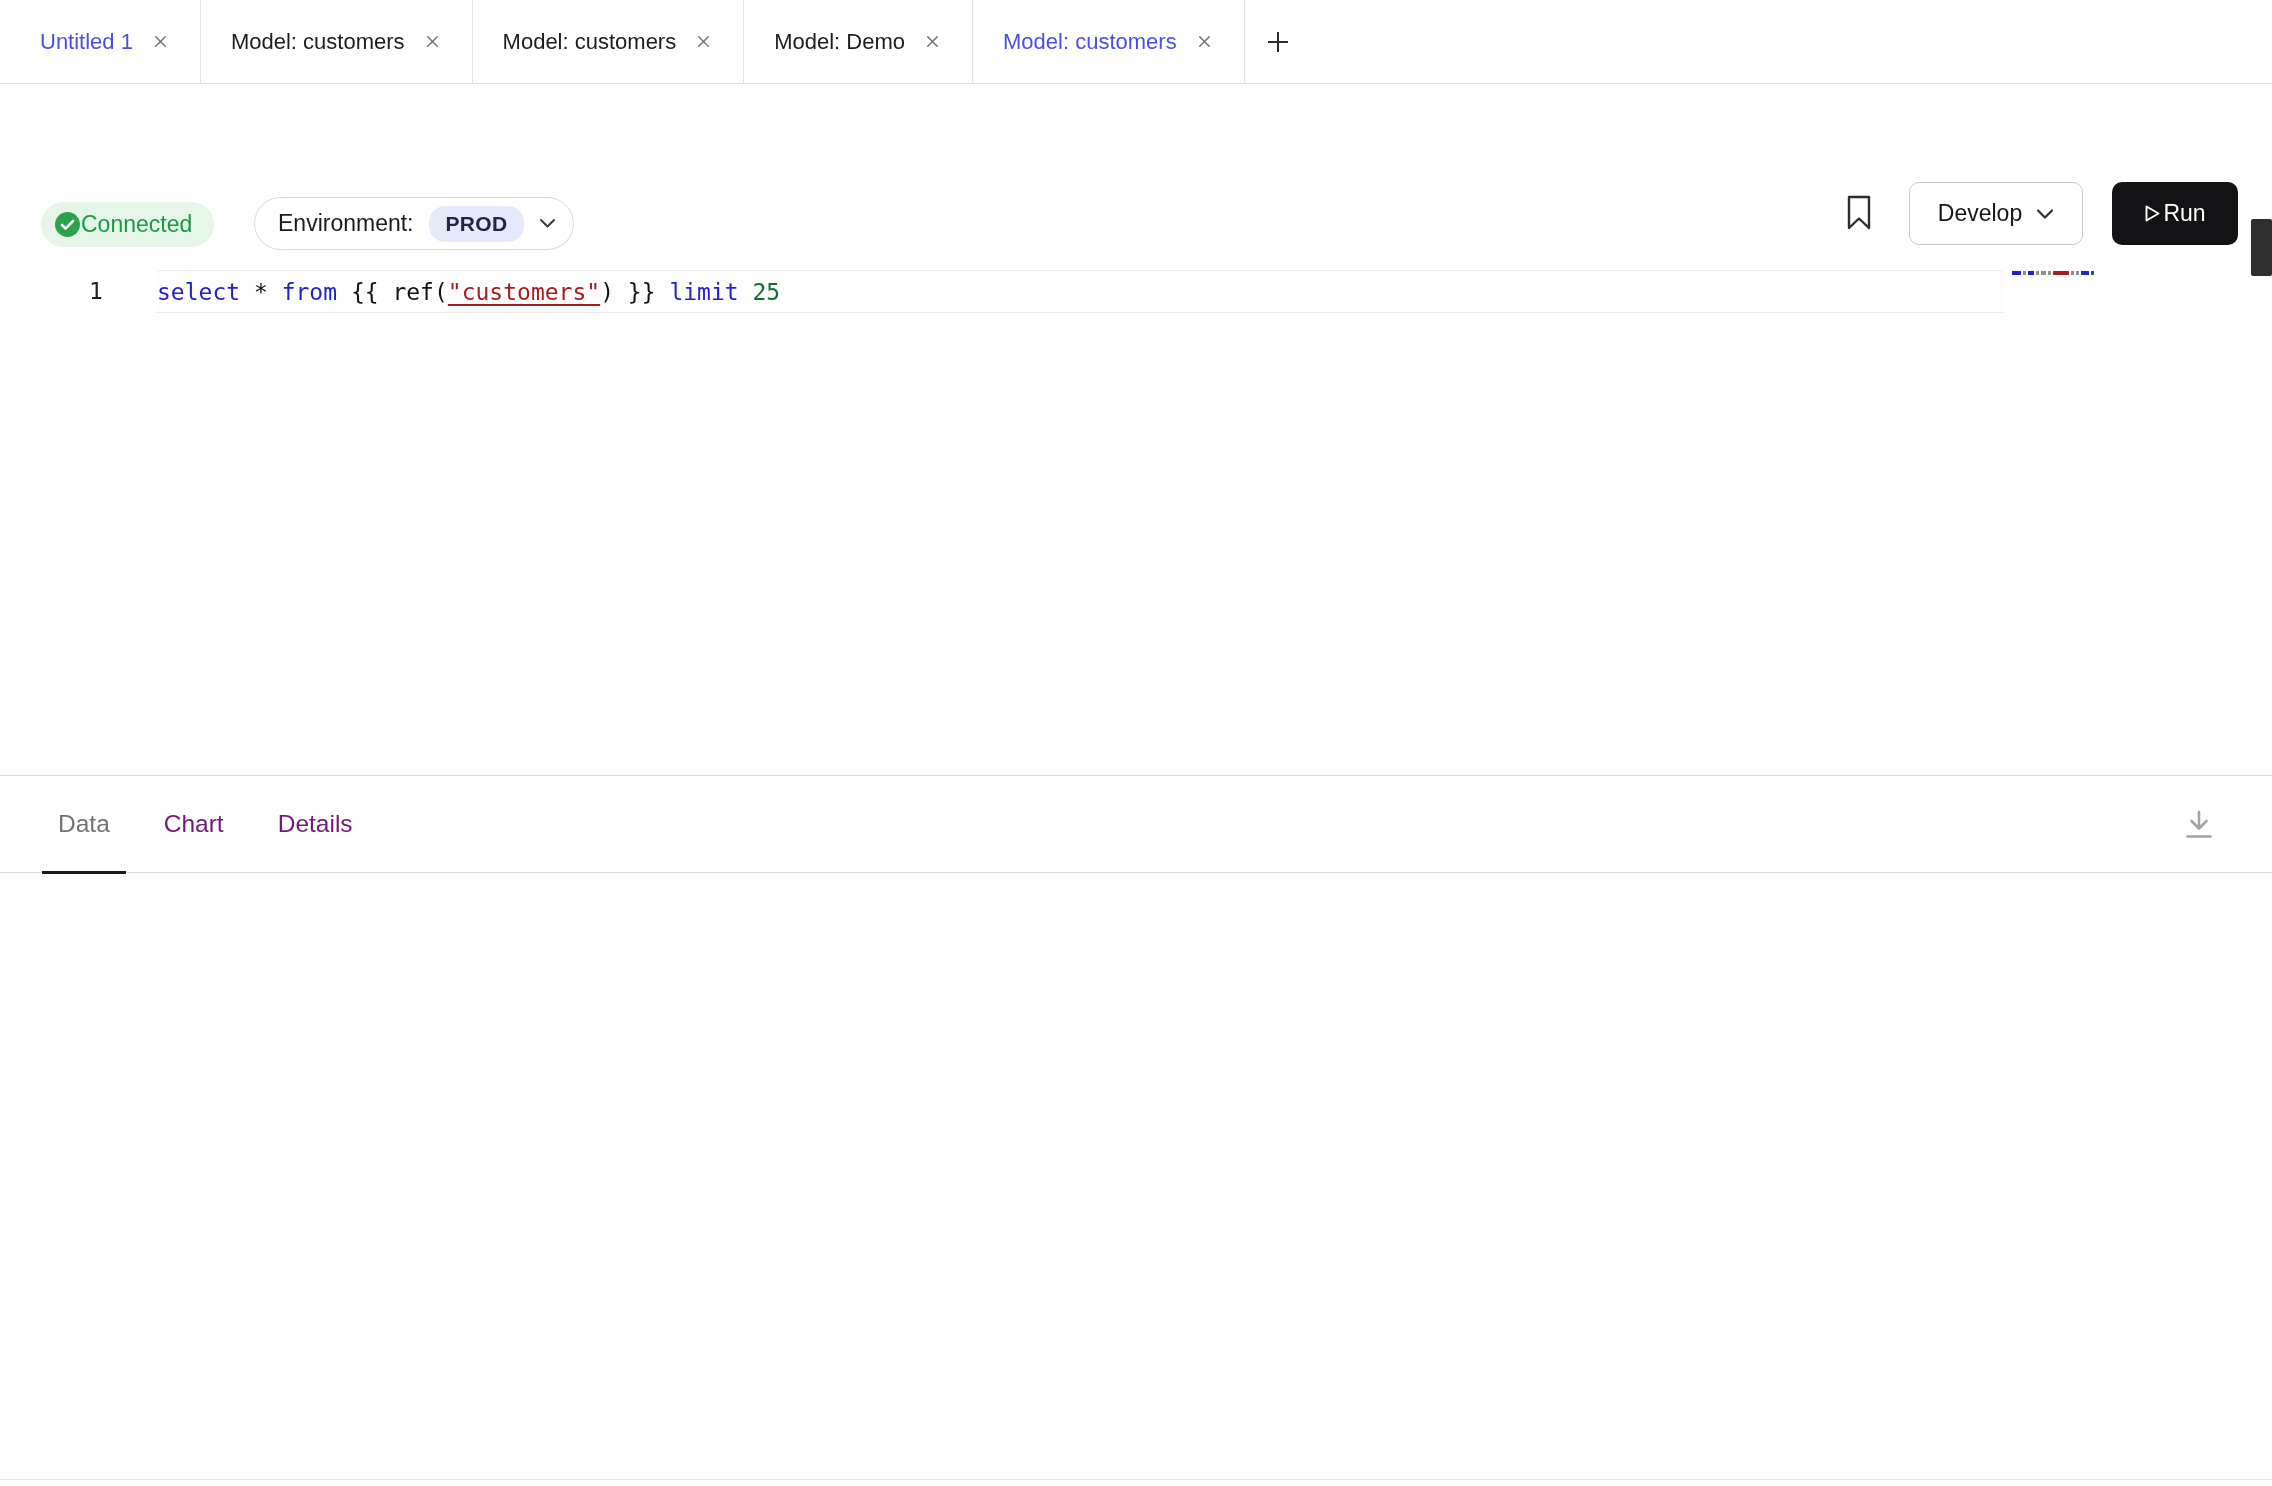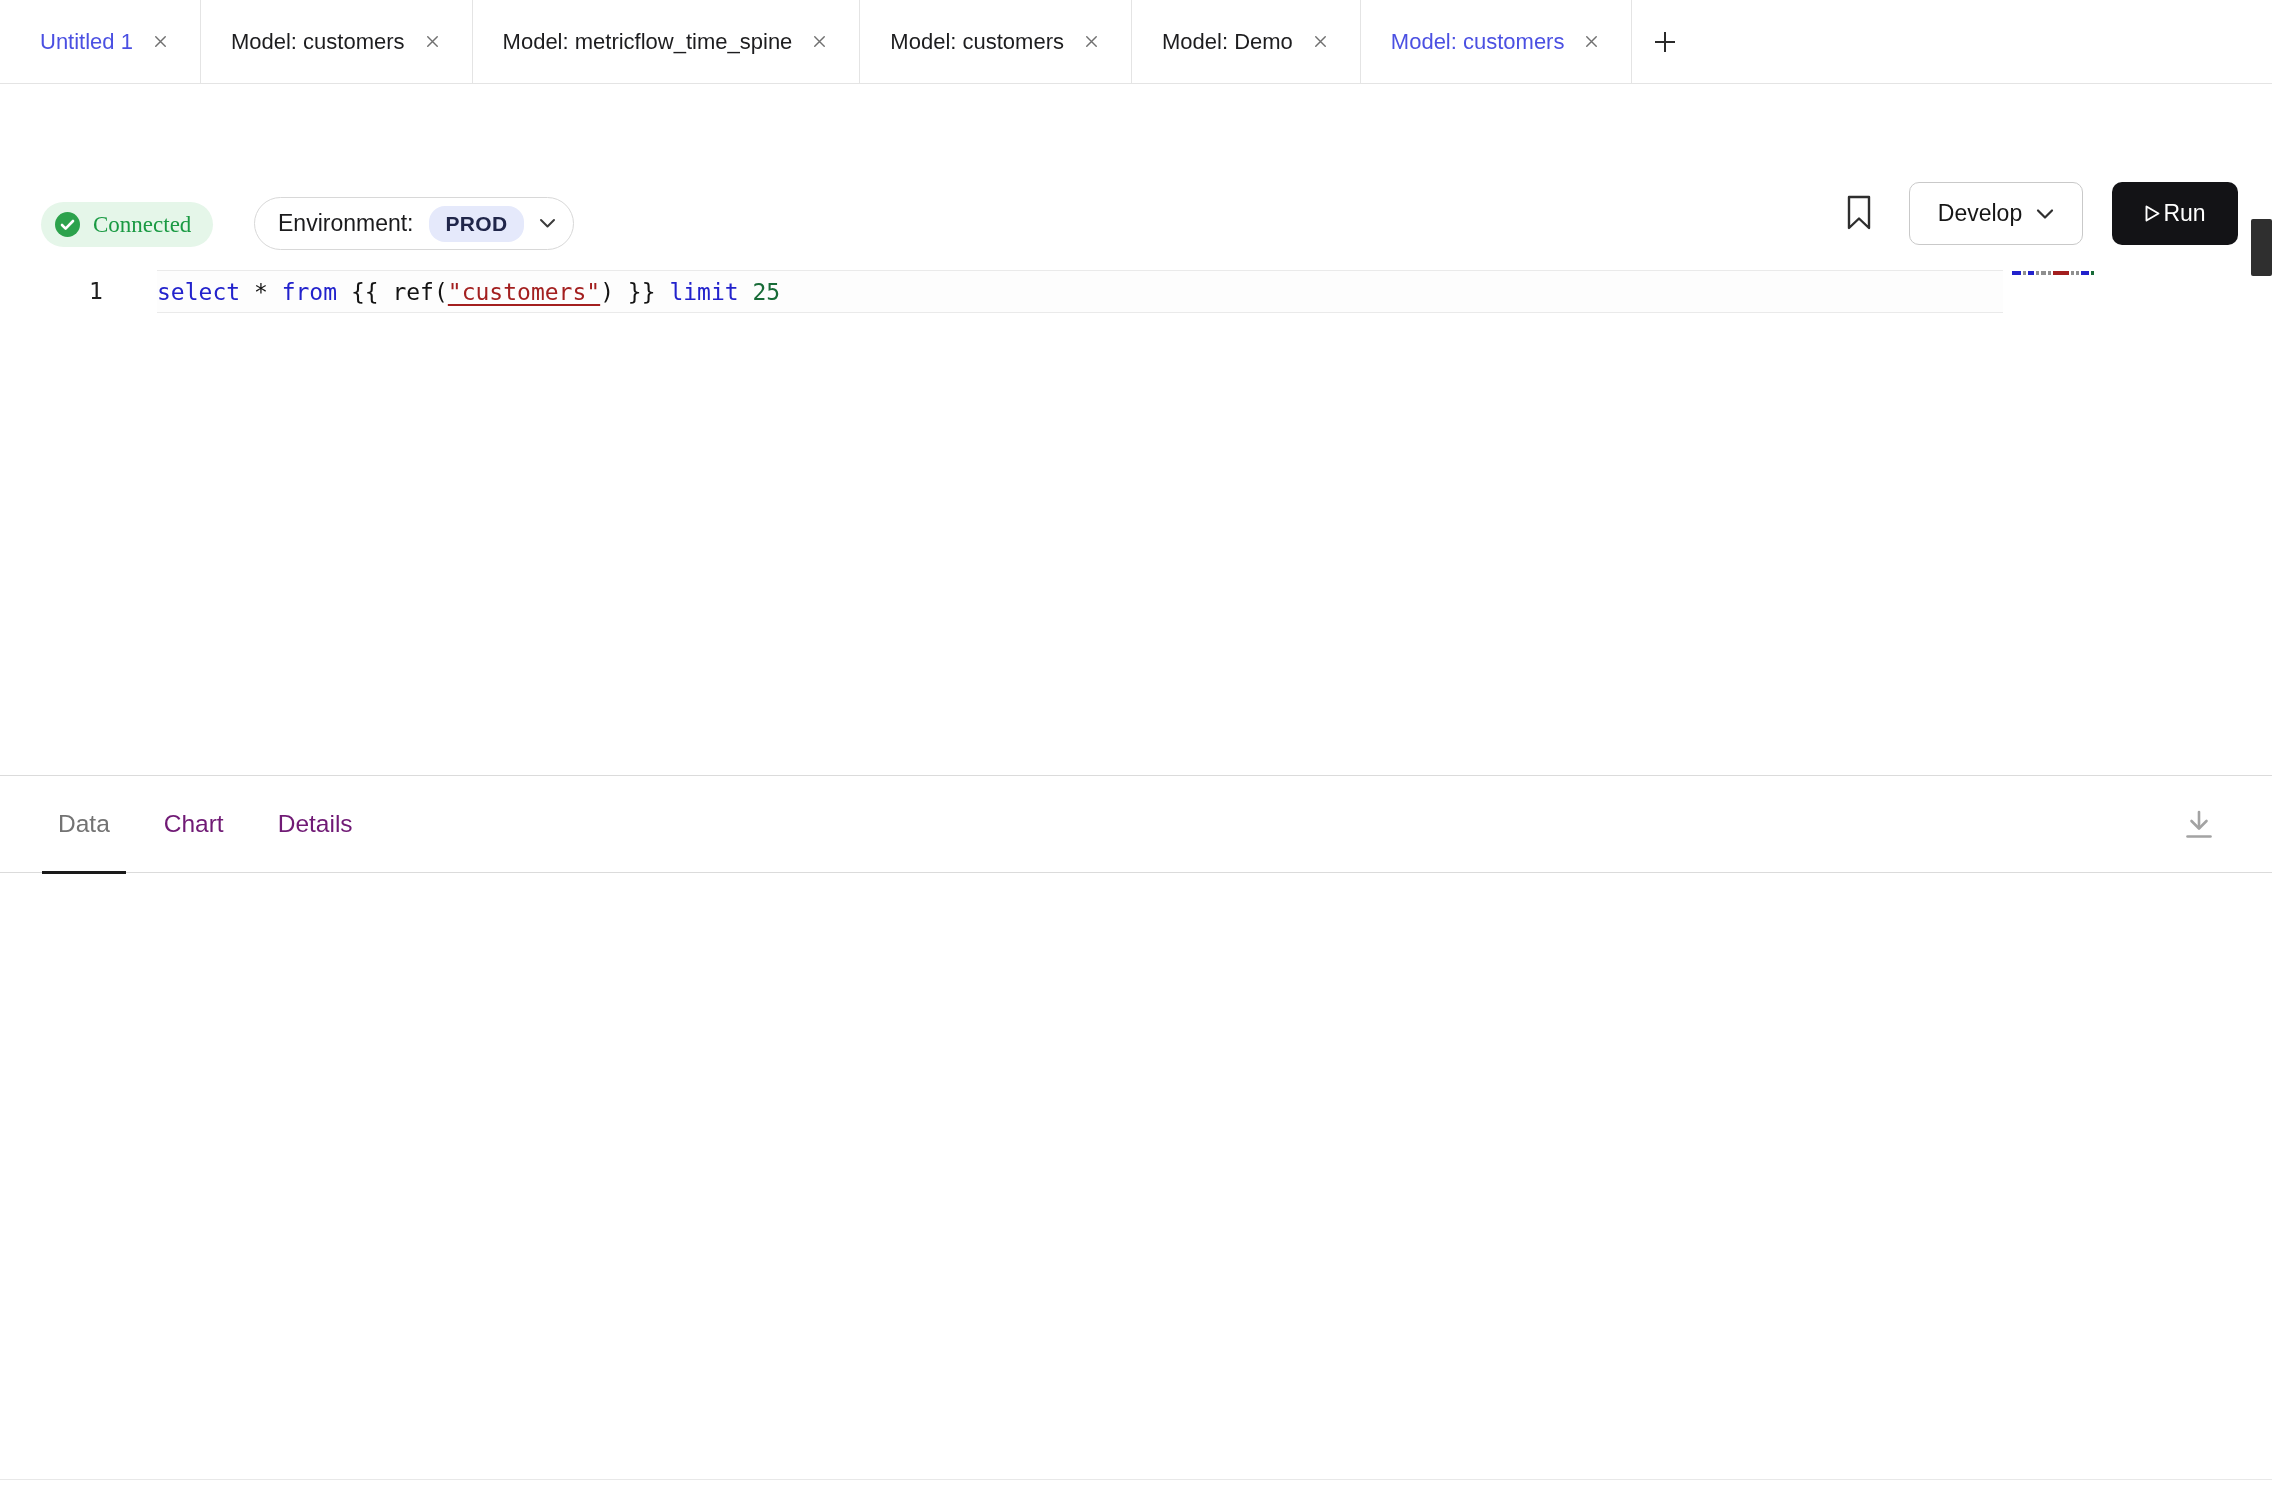--- a/index.html
+++ b/index.html
@@ -24,21 +24,21 @@
                  display:flex; align-items:center; justify-content:center; gap:14px;
                  font-size:23px; font-weight:500; color:#161616; font-family:inherit; cursor:pointer; }
   .btn-run { position:absolute; left:2112px; top:98px; width:126px; height:63px;
              background:var(--run-bg); border:none; border-radius:10px; color:#fff;
              display:flex; align-items:center; justify-content:center; gap:2px;
              font-size:23px; font-weight:500; font-family:inherit; cursor:pointer; }
 
   
   .connected { position:absolute; left:41px; top:202px; height:45px; border-radius:23px;
                background:var(--connected-bg); color:var(--connected-text);
-               display:inline-flex; align-items:center; gap:12px; padding:0 22px 0 13px; font-size:23px;font-family:Liberation Serif, serif; }
+               display:inline-flex; align-items:center; padding:0 22px 0 13px; font-size:23px; }
   .check { display:flex; }
   .check circle { fill:var(--connected-check); }
   .envpill { position:absolute; left:254px; top:197px; height:53px; border:1px solid #d8d8d8;
              border-radius:27px; background:#fff; display:inline-flex; align-items:center;
              gap:15px; padding:0 17px 0 23px; font-size:23px; color:#1b1b1d; cursor:pointer; }
   .prod { background:var(--prod-bg); color:var(--prod-text); border-radius:16px;
           padding:6px 17px; font-size:21px; font-weight:600; letter-spacing:.3px; }
   .chev { display:flex; }
 
   
@@ -92,28 +92,20 @@
       </div>
       <div class="tab">
         <span class="tab-label">Model: customers</span>
         <span class="tab-close">
           <svg width="19" height="19" viewBox="0 0 20 20">
             <path d="M5 5 L15 15 M15 5 L5 15" stroke="#4d4d4d" stroke-width="1.5" fill="none" stroke-linecap="round"></path>
           </svg>
         </span>
       </div>
       <div class="tab">
-        <span class="tab-label">Model: metricflow_time_spine</span>
-        <span class="tab-close">
-          <svg width="19" height="19" viewBox="0 0 20 20">
-            <path d="M5 5 L15 15 M15 5 L5 15" stroke="#4d4d4d" stroke-width="1.5" fill="none" stroke-linecap="round"></path>
-          </svg>
-        </span>
-      </div>
-      <div class="tab">
         <span class="tab-label">Model: customers</span>
         <span class="tab-close">
           <svg width="19" height="19" viewBox="0 0 20 20">
             <path d="M5 5 L15 15 M15 5 L5 15" stroke="#4d4d4d" stroke-width="1.5" fill="none" stroke-linecap="round"></path>
           </svg>
         </span>
       </div>
       <div class="tab">
         <span class="tab-label">Model: Demo</span>
         <span class="tab-close">

